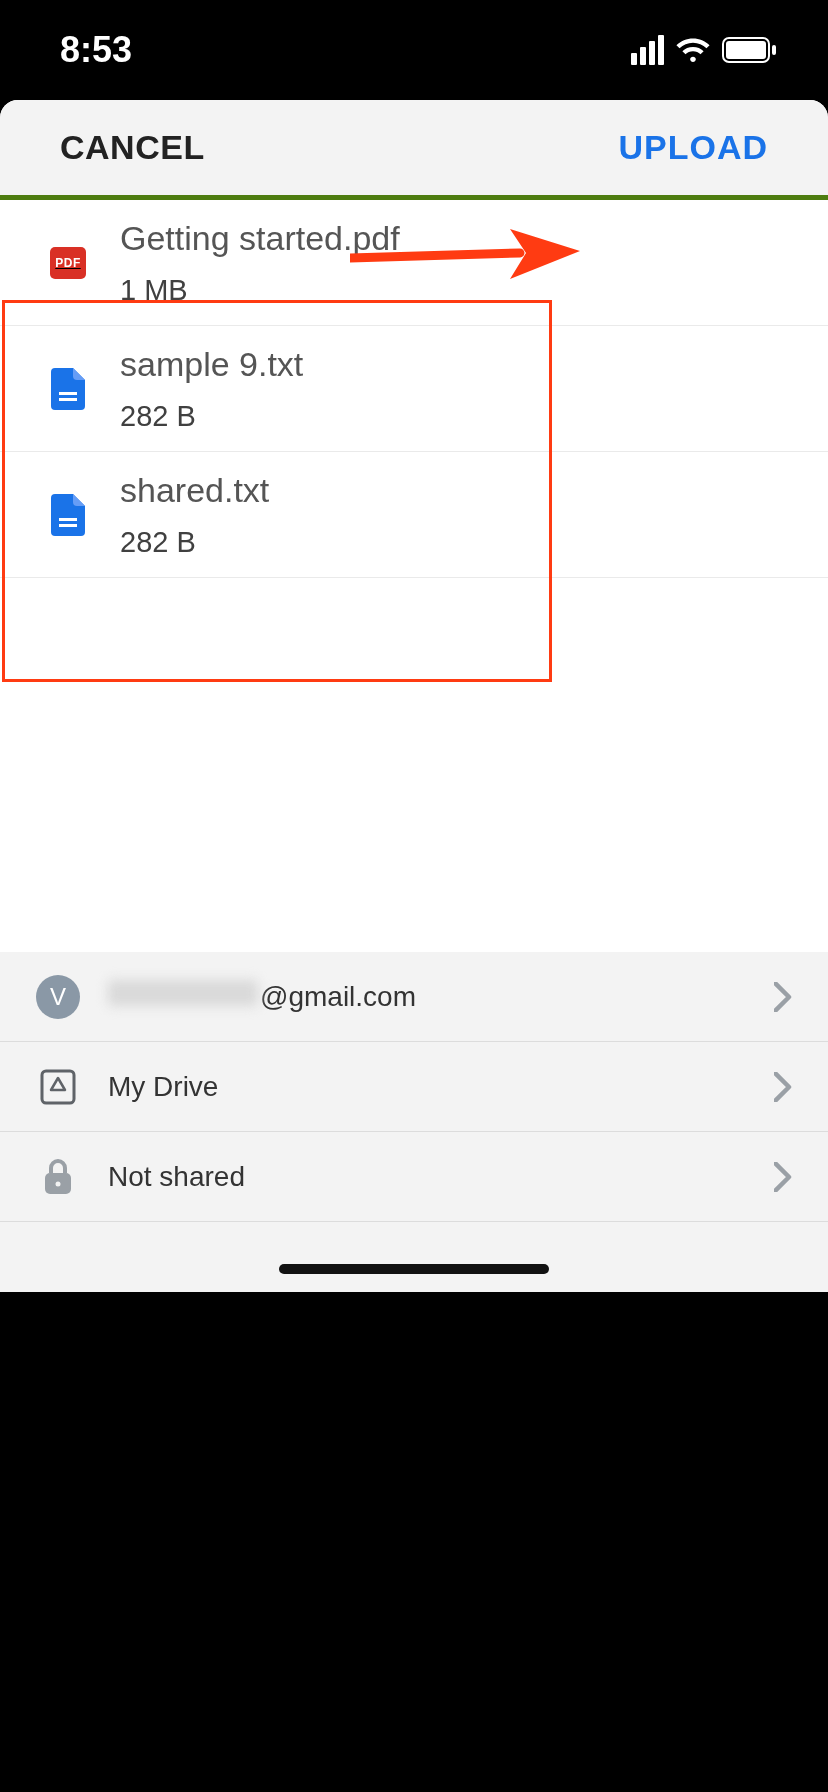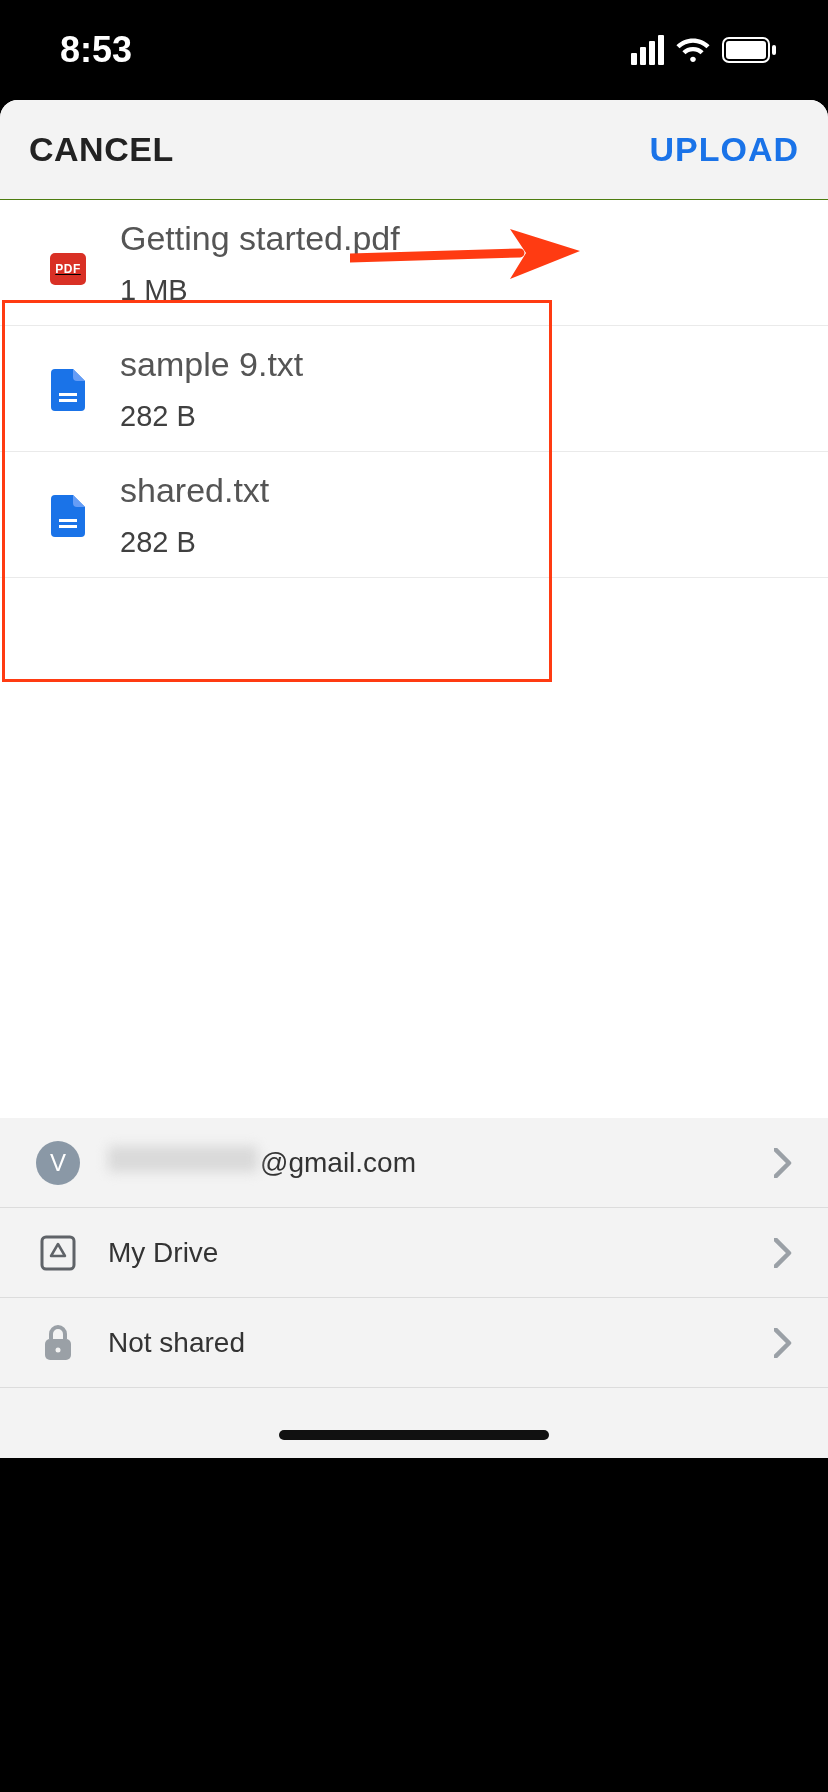--- a/index.html
+++ b/index.html
@@ -1,38 +1,38 @@
 <!DOCTYPE html>
 <html><head>
 <meta charset="utf-8">
 <style>
   * { margin: 0; padding: 0; box-sizing: border-box; -webkit-font-smoothing: antialiased; }
   html, body { width: 828px; height: 1792px; font-family: -apple-system, "Helvetica Neue", Arial, sans-serif; background:#000; }
-  .screen { width:828px; height:1458px; background:#000; position:relative; overflow:hidden; }
+  .screen { width:828px; height:1292px; background:#000; position:relative; overflow:hidden; }
 
   
   .status-bar { width:100%; height:100px; display:flex; align-items:center; justify-content:space-between; padding:0 50px 0 60px; color:#fff; }
   .status-time { font-size:36px; font-weight:700; }
   .status-icons { display:flex; align-items:center; gap:12px; }
   .cell-bars { display:flex; align-items:flex-end; gap:3px; }
   .cell-bars span { width:6px; background:#fff; display:block; border-radius:1px;}
   .cell-bars span:nth-child(1){height:12px;}
   .cell-bars span:nth-child(2){height:18px;}
   .cell-bars span:nth-child(3){height:24px;}
   .cell-bars span:nth-child(4){height:30px;}
 
   
   .sheet { position:absolute; left:0; right:0; top:100px; bottom:0; background:#fff; border-top-left-radius:18px; border-top-right-radius:18px; overflow:hidden; display:flex; flex-direction:column; }
-  .sheet-header { height:100px; background:#f3f3f3; border-bottom:1px solid #4d7c0f; display:flex; align-items:center; justify-content:space-between; padding:0 29px; }
+  .sheet-header { height:100px; background:#f3f3f3; border-bottom:5px solid #4d7c0f; display:flex; align-items:center; justify-content:space-between; padding:0 60px; }
   .btn-cancel { font-size:34px; font-weight:700; letter-spacing:0.5px; color:#222; background:none; border:none; cursor:pointer; }
   .btn-upload { font-size:34px; font-weight:700; letter-spacing:1px; color:#1a73e8; background:none; border:none; cursor:pointer;margin-left:16px; }
 
   .files { background:#fff; }
   .file-row { display:flex; align-items:center; gap:32px; height:126px; padding:0 30px 0 48px; border-bottom:1px solid #eaeaea; }
-  .file-icon { width:40px; height:44px; display:flex; align-items:flex-end; justify-content:center; flex:0 0 40px;text-decoration:underline;}
+  .file-icon { width:40px; height:44px; display:flex; align-items:center; justify-content:center; flex:0 0 40px;text-decoration:underline;}
   .file-meta { display:flex; flex-direction:column; gap:16px; }
   .file-name { font-size:34px; color:#555; font-weight:500; }
   .file-size { font-size:29px; color:#404040; }
 
   .pdf-badge { width:36px; height:32px; background:#d93025; border-radius:5px; display:flex; align-items:center; justify-content:center; color:#fff; font-size:12px; font-weight:700; letter-spacing:0.5px;}
 
   
   .bottom-panel { margin-top:auto; background:#f3f3f3; }
   .option-row { display:flex; align-items:center; height:90px; padding:0 36px; border-bottom:1px solid #dcdcdc; gap:28px; cursor:pointer; }
   .option-row:last-child { border-bottom:none; }

